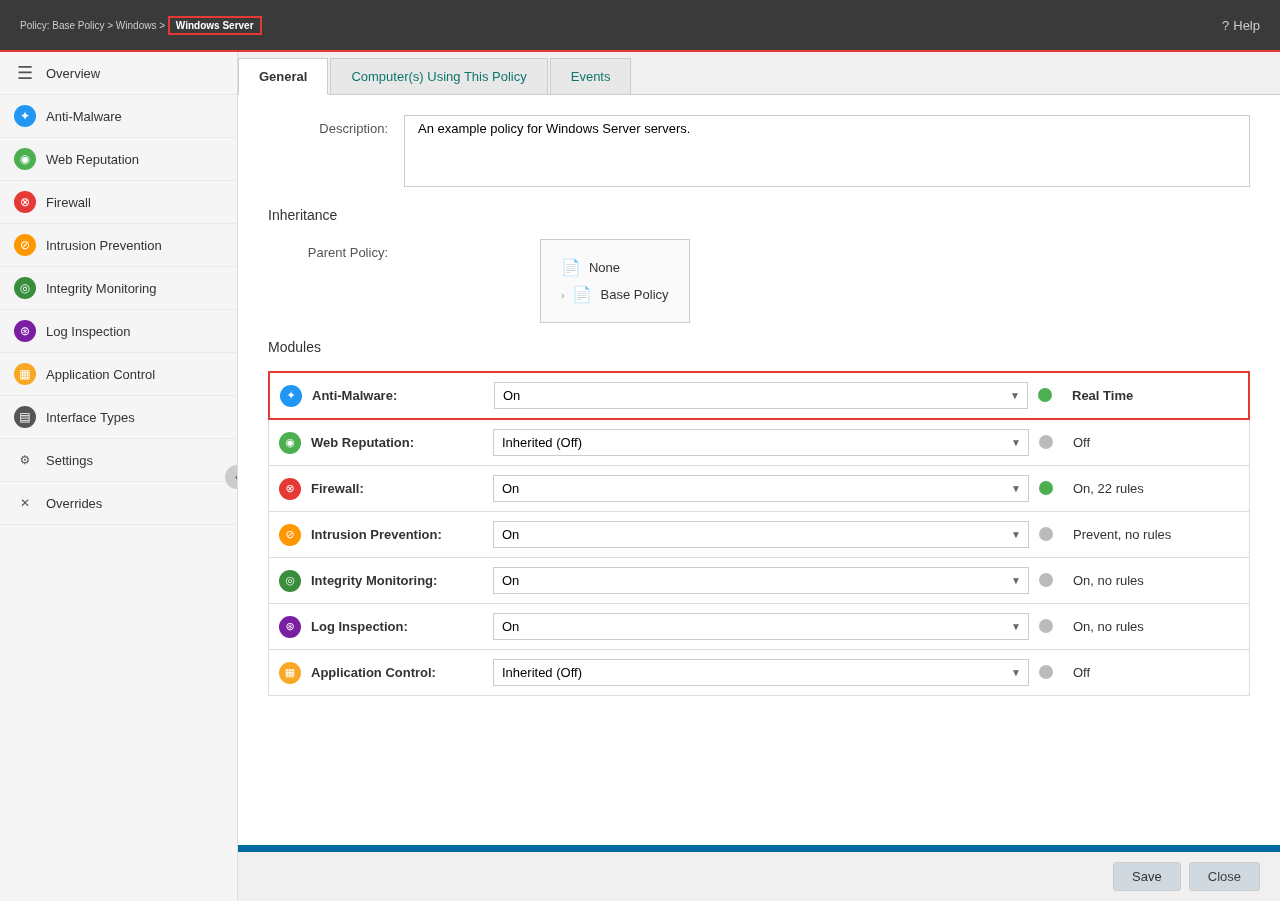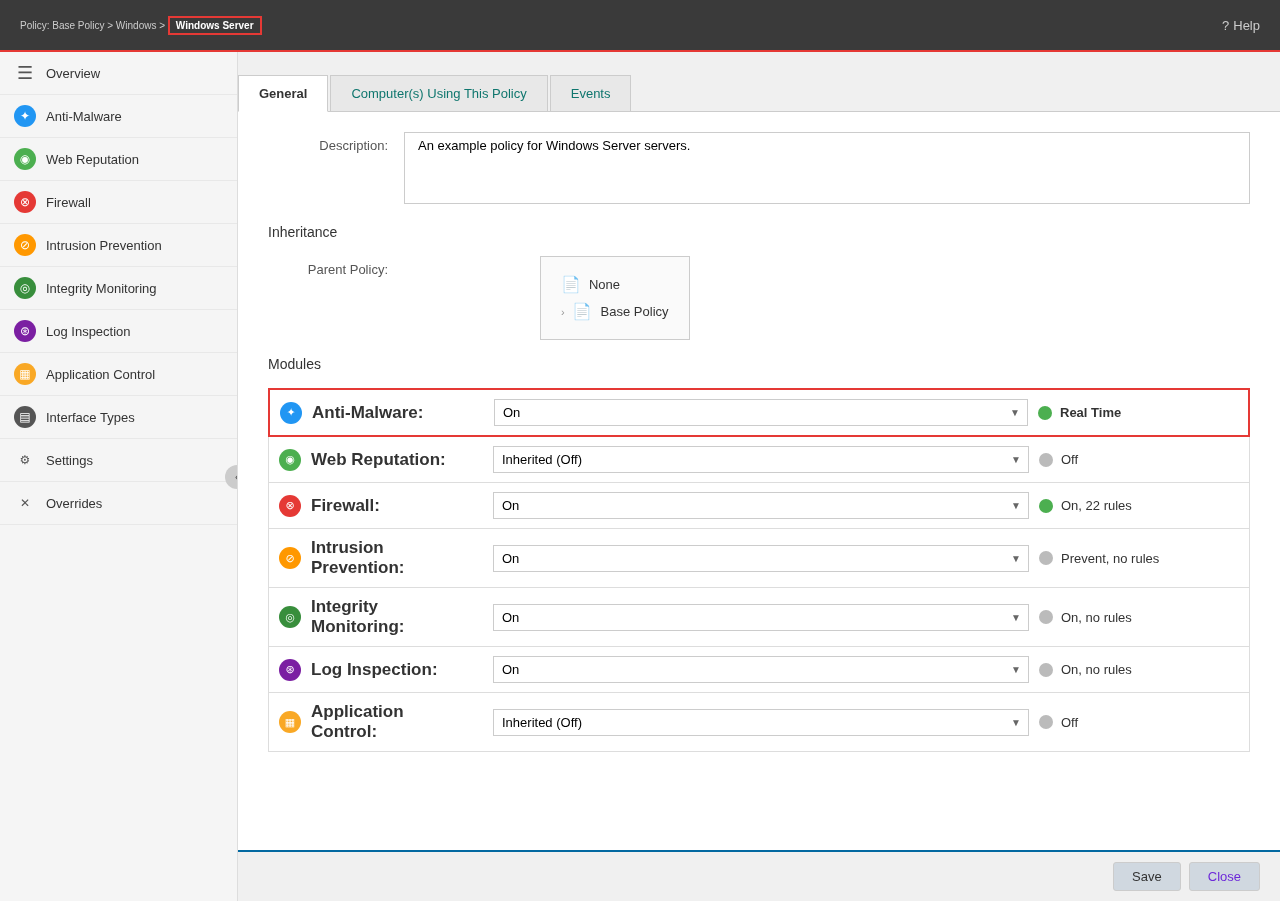--- a/index.html
+++ b/index.html
@@ -82,21 +82,20 @@
       font-size: 12px;
       color: #555;
     }
 
     
     .main {
       flex: 1;
       display: flex;
       flex-direction: column;
       overflow: hidden;
-      margin-top: 17px;
     }
 
     
     .tabs {
       display: flex;
       background: #f0f0f0;
       border-bottom: 1px solid #ccc;
       padding: 0;
     }
     .tab {
@@ -203,21 +202,21 @@
       display: flex;
       align-items: center;
       justify-content: center;
       font-size: 11px;
       color: #fff;
       flex-shrink: 0;
     }
     .module-label {
       width: 160px;
       font-weight: bold;
-      font-size: 17px;
+      font-size: 13px;
       flex-shrink: 0;
     }
     .module-select-wrapper {
       flex: 1;
       position: relative;
       display: flex;
       align-items: center;
       padding-left: 12px;
     }
     .module-select {
@@ -232,55 +231,55 @@
     }
     .select-arrow {
       position: absolute;
       right: 8px;
       color: #666;
       pointer-events: none;
       font-size: 10px;
     }
     .module-status {
       display: flex;
-      align-items: center;
-      gap: 8px;
+      align-items: flex-start;
+      gap: 20px;
       width: 200px;
       flex-shrink: 0;
     }
     .status-dot {
       width: 14px;
       height: 14px;
       border-radius: 50%;
       flex-shrink: 0;
     }
     .dot-green { background: #4caf50; }
     .dot-gray { background: #bbb; }
     .status-text { font-size: 13px; }
     .status-bold { font-weight: bold; }
 
     
     .footer {
       background: #f0f0f0;
-      border-top: 2px solid #0369a1;
+      border-top: 7px solid #0369a1;
       padding: 10px 20px;
       display: flex;
       justify-content: flex-end;
       gap: 8px;
     }
     .btn {
       padding: 6px 18px;
       font-size: 13px;
       cursor: pointer;
       border: 1px solid #ccc;
       border-radius: 3px;
       font-family: Arial, sans-serif;
     }
     .btn-save { background: #d0d8e0; color: #333; }
-    .btn-close { background: #d0d8e0; color: #6d28d9; }
+    .btn-close { background: #d0d8e0; color: #404040; }
 
     
     .content::-webkit-scrollbar { width: 8px; }
     .content::-webkit-scrollbar-track { background: #f0f0f0; }
     .content::-webkit-scrollbar-thumb { background: #ccc; border-radius: 4px; }
   </style>
 </head>
 <body>
 
 <div class="header">

